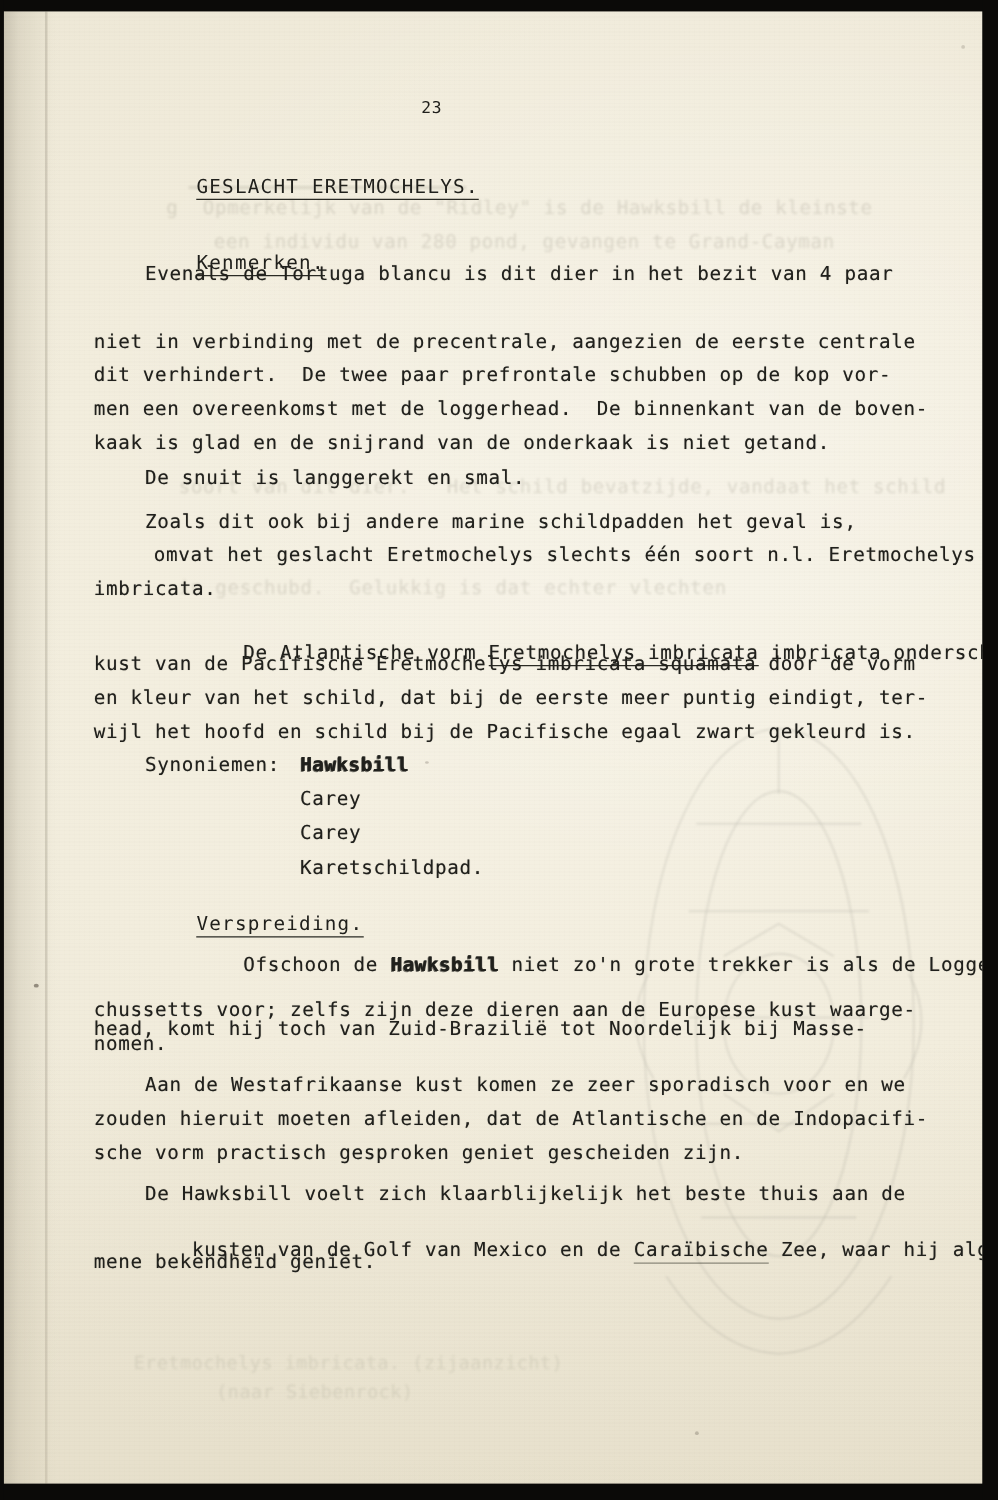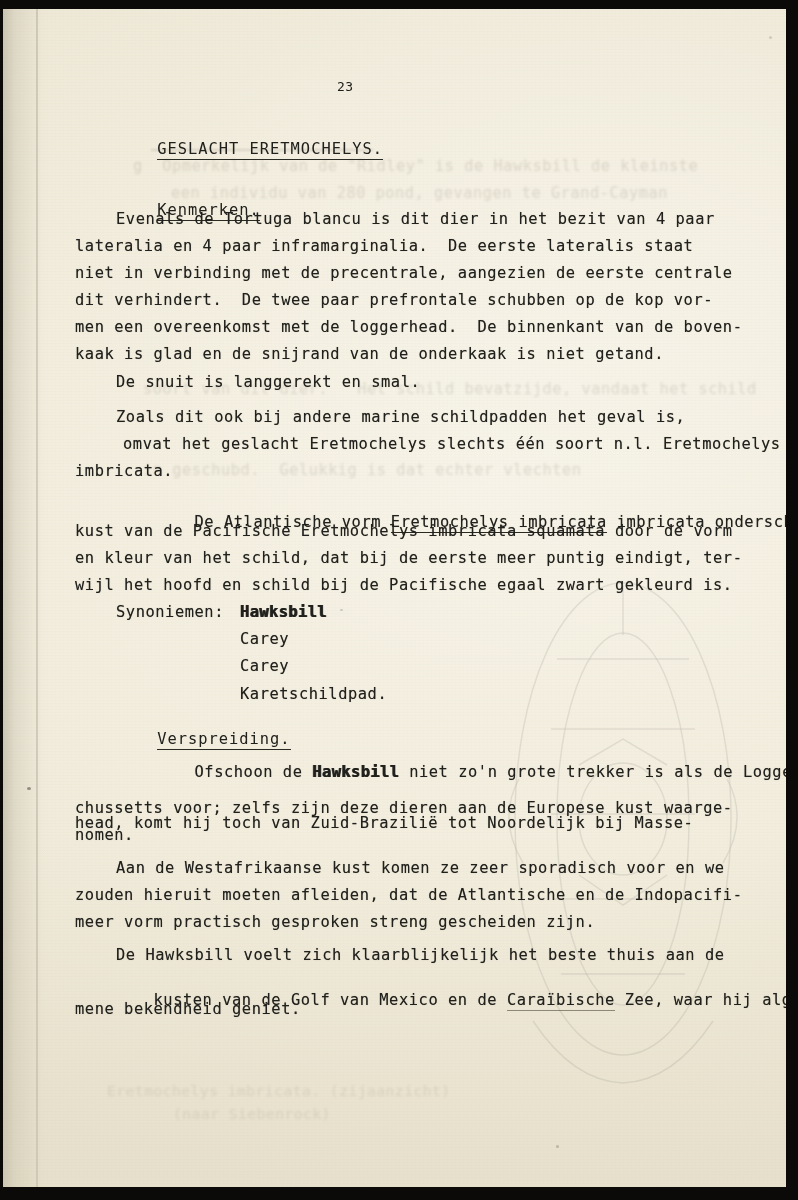--- a/index.html
+++ b/index.html
@@ -210,21 +210,20 @@
       <div class="hd" style="top:113px;">
         <span class="ul">GESLACHT ERETMOCHELYS.</span>
       </div>
 
       
       <div class="hd" style="top:174px;">
         <span class="ul">Kenmerken.</span>
       </div>
 
       <div class="ln" style="top:201px; left:113px;">Evenals de Tortuga blancu is dit dier in het bezit van 4 paar</div>
-      <div class="ln" style="top:228px;">lateralia en 4 paar inframarginalia.  De eerste lateralis staat</div>
       <div class="ln" style="top:255px;">niet in verbinding met de precentrale, aangezien de eerste centrale</div>
       <div class="ln" style="top:282px;text-align:center;">dit verhindert.  De twee paar prefrontale schubben op de kop vor-</div>
       <div class="ln" style="top:309px;">men een overeenkomst met de loggerhead.  De binnenkant van de boven-</div>
       <div class="ln" style="top:364px; left:113px;">De snuit is langgerekt en smal.</div>
 
       <div class="ln" style="top:336px;">kaak is glad en de snijrand van de onderkaak is niet getand.</div>
 
       <div class="ln" style="top:399px; left:113px;">Zoals dit ook bij andere marine schildpadden het geval is,</div>
       <div class="ln" style="top:426px;margin-left:48px;">omvat het geslacht Eretmochelys slechts één soort n.l. Eretmochelys</div>
       <div class="ln" style="top:453px;">imbricata.</div>
@@ -251,21 +250,21 @@
 
       <div class="ln" style="top:736px; left:113px;">
         <span>Ofschoon de </span><span class="strike2">Hawksbill</span><span> niet zo'n grote trekker is als de Logger-</span>
       </div>
       <div class="ln" style="top:763px;margin-top:42px;">head, komt hij toch van Zuid-Brazilië tot Noordelijk bij Masse-</div>
       <div class="ln" style="top:790px;">chussetts voor; zelfs zijn deze dieren aan de Europese kust waarge-</div>
       <div class="ln" style="top:817px;">nomen.</div>
 
       <div class="ln" style="top:850px; left:113px;">Aan de Westafrikaanse kust komen ze zeer sporadisch voor en we</div>
       <div class="ln" style="top:877px;">zouden hieruit moeten afleiden, dat de Atlantische en de Indopacifi-</div>
-      <div class="ln" style="top:904px;">meer vorm practisch gesproken streng gescheiden zijn.</div>
+      <div class="ln" style="top:904px;">sche vorm practisch gesproken geniet gescheiden zijn.</div>
 
       <div class="ln" style="top:937px; left:113px;">De Hawksbill voelt zich klaarblijkelijk het beste thuis aan de</div>
       <div class="ln" style="top:964px;">
         <span>kusten van de Golf van Mexico en de </span><span class="ul-faint">Caraïbische</span><span> Zee, waar hij alge-</span>
       </div>
       <div class="ln" style="top:991px;">mene bekendheid geniet.</div>
 
     </div>
 
     <div class="speck" style="left:24px; top:778px; width:4px; height:3px;"></div>

